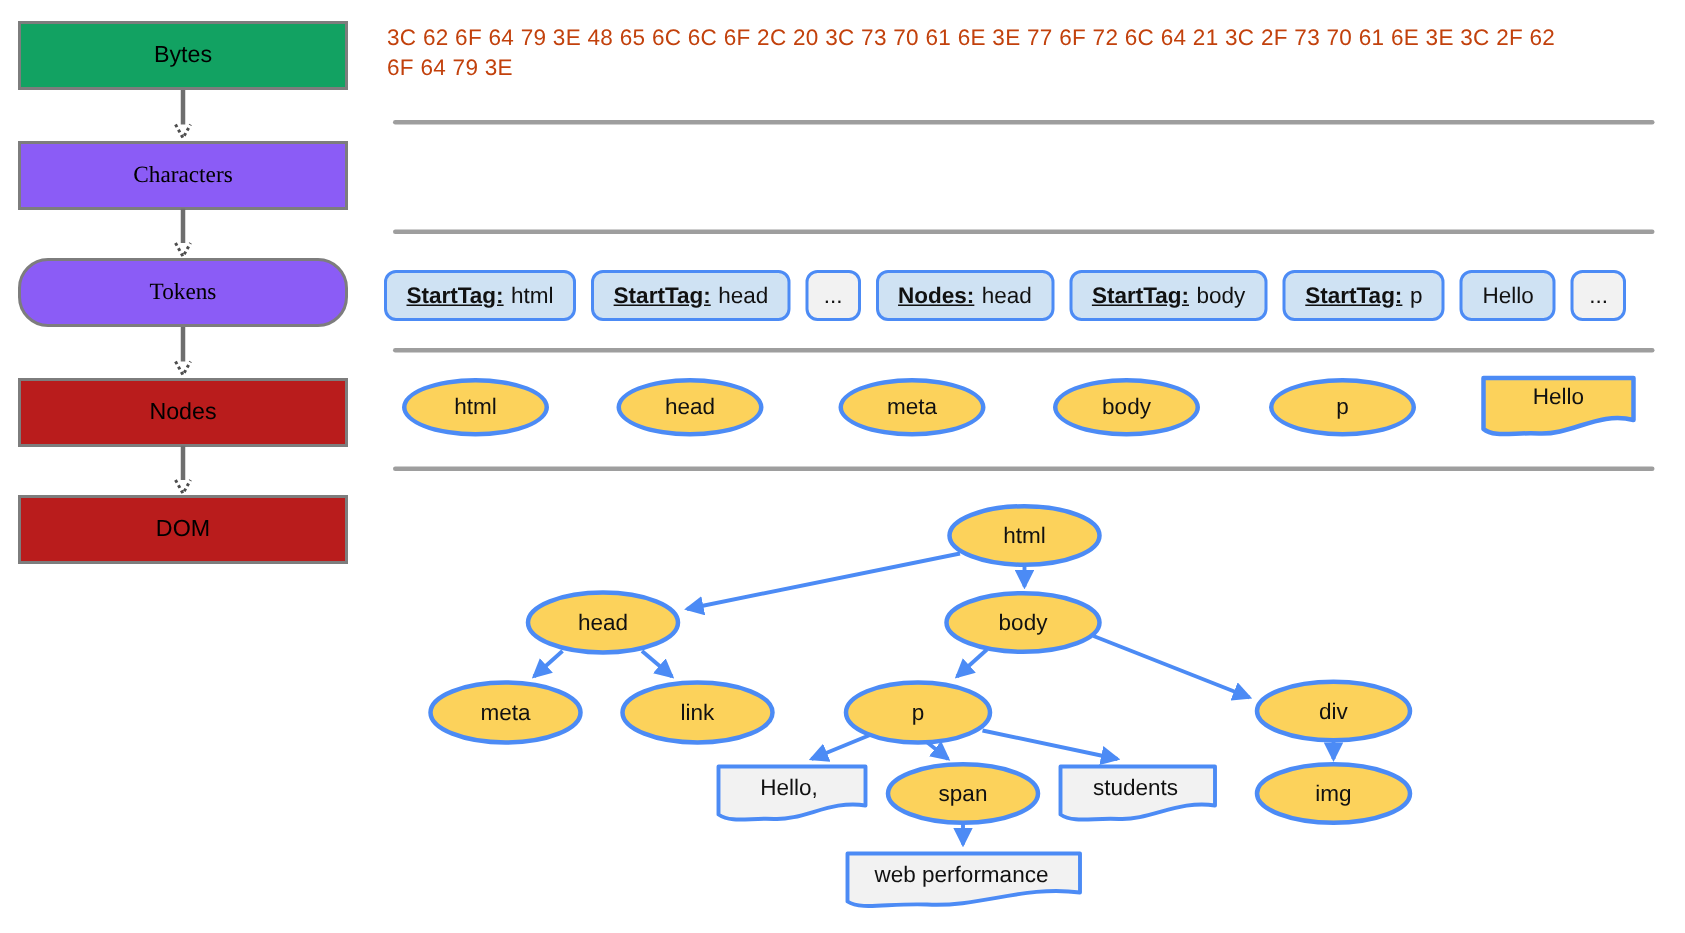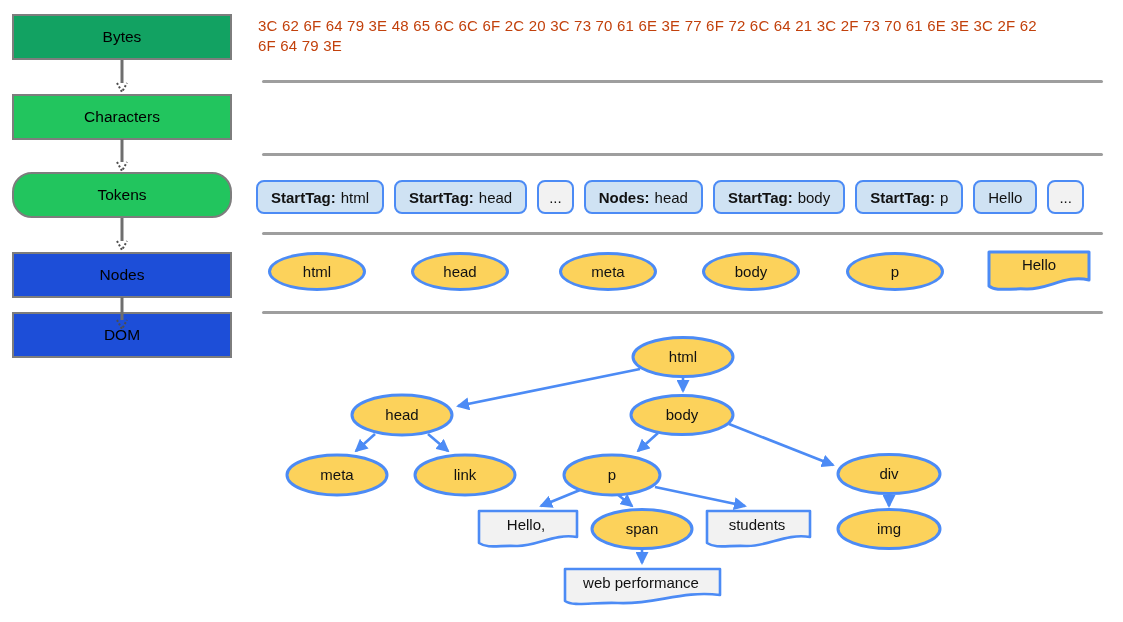--- a/index.html
+++ b/index.html
@@ -5,41 +5,41 @@
   * { margin:0; padding:0; box-sizing:border-box; }
   html,body { width:1123px; height:622px; background:#ffffff;
     font-family:"Liberation Sans","DejaVu Sans",sans-serif; color:#111; }
   #stage { position:relative; width:1123px; height:616px; overflow:hidden; }
 
   
   .stage-box { position:absolute; left:12px; width:220px; height:46px;
     border:2px solid #7d7d7d; display:flex; align-items:center; justify-content:center;
     font-size:15.5px; color:#000; }
   .fill-green { background:#12a262; }
-  .fill-blue  { background:#22c55e; }
-  .fill-yellow{ background:#1d4ed8; }
+  .fill-blue  { background:#8b5cf6;font-family:Liberation Serif, serif; }
+  .fill-yellow{ background:#b91c1c; }
   .connector { position:absolute; left:114px; }
 
   
   .divider { position:absolute; left:262px; width:841px; height:3px;
     background:#9e9e9e; border-radius:2px; }
 
   
   .bytes-text { position:absolute; left:258px; top:16px; width:800px;
     font-size:15px; line-height:1.32; letter-spacing:.2px; color:#c2410c; }
   .chars-text { position:absolute; left:258px; top:108px; width:850px;
     font-size:17px; font-weight:bold; color:#0b0b0b; }
 
   
   .token-row { position:absolute; left:256px; top:180px; width:860px;
     display:flex; gap:10px; align-items:center; }
   .token { height:34px; display:flex; align-items:center; justify-content:center;
     border:2.5px solid #4c8bf5; border-radius:8px; background:#cfe2f3;
     font-size:15px; padding:0 13px; white-space:nowrap; }
-  .token b { margin-right:5px; }
+  .token b { margin-right:5px;text-decoration:underline; }
   .token.gray { background:#f2f2f2; padding:0 10px; }
 
   
   .node-ellipse { position:absolute; top:252px; width:98px; height:39px;
     background:#fcd25b; border:3px solid #4c8bf5; border-radius:50%;
     display:flex; align-items:center; justify-content:center; font-size:15px; }
   .wavy-wrap { position:absolute; }
   .wavy-wrap .lbl { position:absolute; left:0; top:6px; width:100%;
     text-align:center; font-size:15px; }
 
@@ -58,21 +58,21 @@
     </div>
   <div class="stage-box fill-blue" style="top:94px;">
       <span>Characters</span>
     </div>
   <div class="stage-box fill-blue" style="top:172px;border-radius:20px;">
       <span>Tokens</span>
     </div>
   <div class="stage-box fill-yellow" style="top:252px;">
       <span>Nodes</span>
     </div>
-  <div class="stage-box fill-yellow" style="top:312px;align-items:center;">
+  <div class="stage-box fill-yellow" style="top:330px;align-items:center;">
       <span>DOM</span>
     </div>
 
   <svg class="connector" style="top:60px;" width="16" height="34">
       <line x1="8" y1="0" x2="8" y2="23" stroke="#6e6e6e" stroke-width="3"></line>
       <path d="M3,23 L8,32 L13,23" fill="none" stroke="#4d4d4d" stroke-width="2" stroke-dasharray="2,2"></path>
     </svg>
   <svg class="connector" style="top:139px;" width="16" height="34">
       <line x1="8" y1="0" x2="8" y2="23" stroke="#6e6e6e" stroke-width="3"></line>
       <path d="M3,23 L8,32 L13,23" fill="none" stroke="#4d4d4d" stroke-width="2" stroke-dasharray="2,2"></path>

